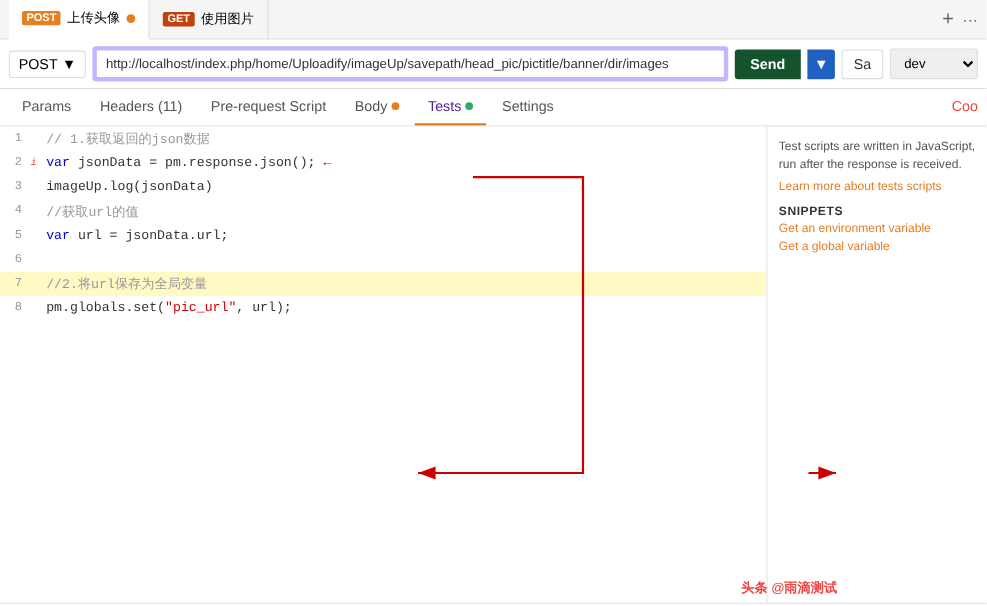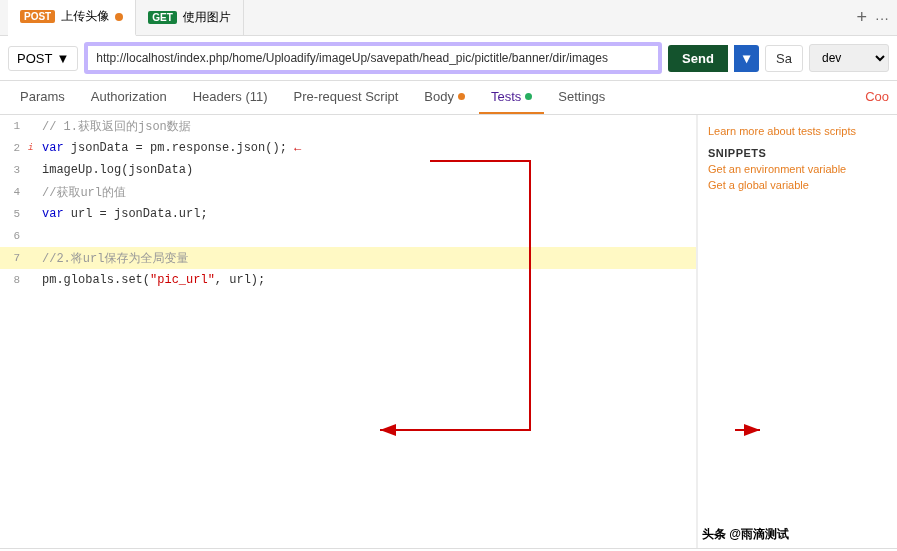--- a/index.html
+++ b/index.html
@@ -29,21 +29,21 @@
       border-bottom: 2px solid #fff;
     }
     .tab-method {
       font-size: 10px;
       font-weight: bold;
       padding: 1px 4px;
       border-radius: 2px;
       color: #fff;
     }
     .tab-method.post { background: #e67e22; }
-    .tab-method.get { background: #15803d; }
+    .tab-method.get { background: #c2410c; }
     .tab-dot {
       width: 8px; height: 8px; border-radius: 50%; background: #e67e22;
     }
     .tab-actions {
       margin-left: auto;
       display: flex;
       gap: 8px;
       align-items: center;
     }
     .tab-plus { font-size: 18px; color: #666; cursor: pointer; }
@@ -227,22 +227,22 @@
     }
     .bottom-tab.active {
       color: #e67e22;
       border-bottom: 2px solid #e67e22;
     }
 
     
     .watermark {
       position: absolute;
       bottom: 8px;
-      right: 108px;
-      color: #000000;
+      right: 136px;
+      color: #ef4444;
       font-size: 12px;
       font-weight: bold;
       z-index: 10;
     }
 
     
     .overlay-svg {
       position: absolute;
       top: 0; left: 0;
       pointer-events: none;
@@ -289,23 +289,20 @@
     <select class="env-select">
       <option>dev</option>
     </select>
   </div>
 
   <div class="nav-tabs">
     <div class="nav-tab">
       <span>Params</span>
     </div>
     <div class="nav-tab">
-      <span>Authorization</span>
-    </div>
-    <div class="nav-tab">
       <span>Headers (11)</span>
     </div>
     <div class="nav-tab">
       <span>Pre-request Script</span>
     </div>
     <div class="nav-tab">
       <span>Body</span>
       <span class="dot dot-orange"></span>
     </div>
     <div class="nav-tab active">
@@ -362,20 +359,21 @@
       <div class="code-line">
         <span class="line-num">8</span>
         <span class="line-icon"></span>
         <span class="line-code">
           pm.globals.set(<span style="color:#cc0000;">"pic_url"</span>, url);
         </span>
       </div>
     </div>
 
     <div class="editor-sidebar">
+      <p>Test scripts are written in JavaScript, run after the response is received.</p>
       <a class="sidebar-link">Learn more about tests scripts</a>
       <div class="sidebar-section">
         <div class="sidebar-label">SNIPPETS</div>
         <a class="sidebar-link">Get an environment variable</a>
         <a class="sidebar-link">Get a global variable</a>
       </div>
     </div>
   </div>
 
   <div class="bottom-panel">

